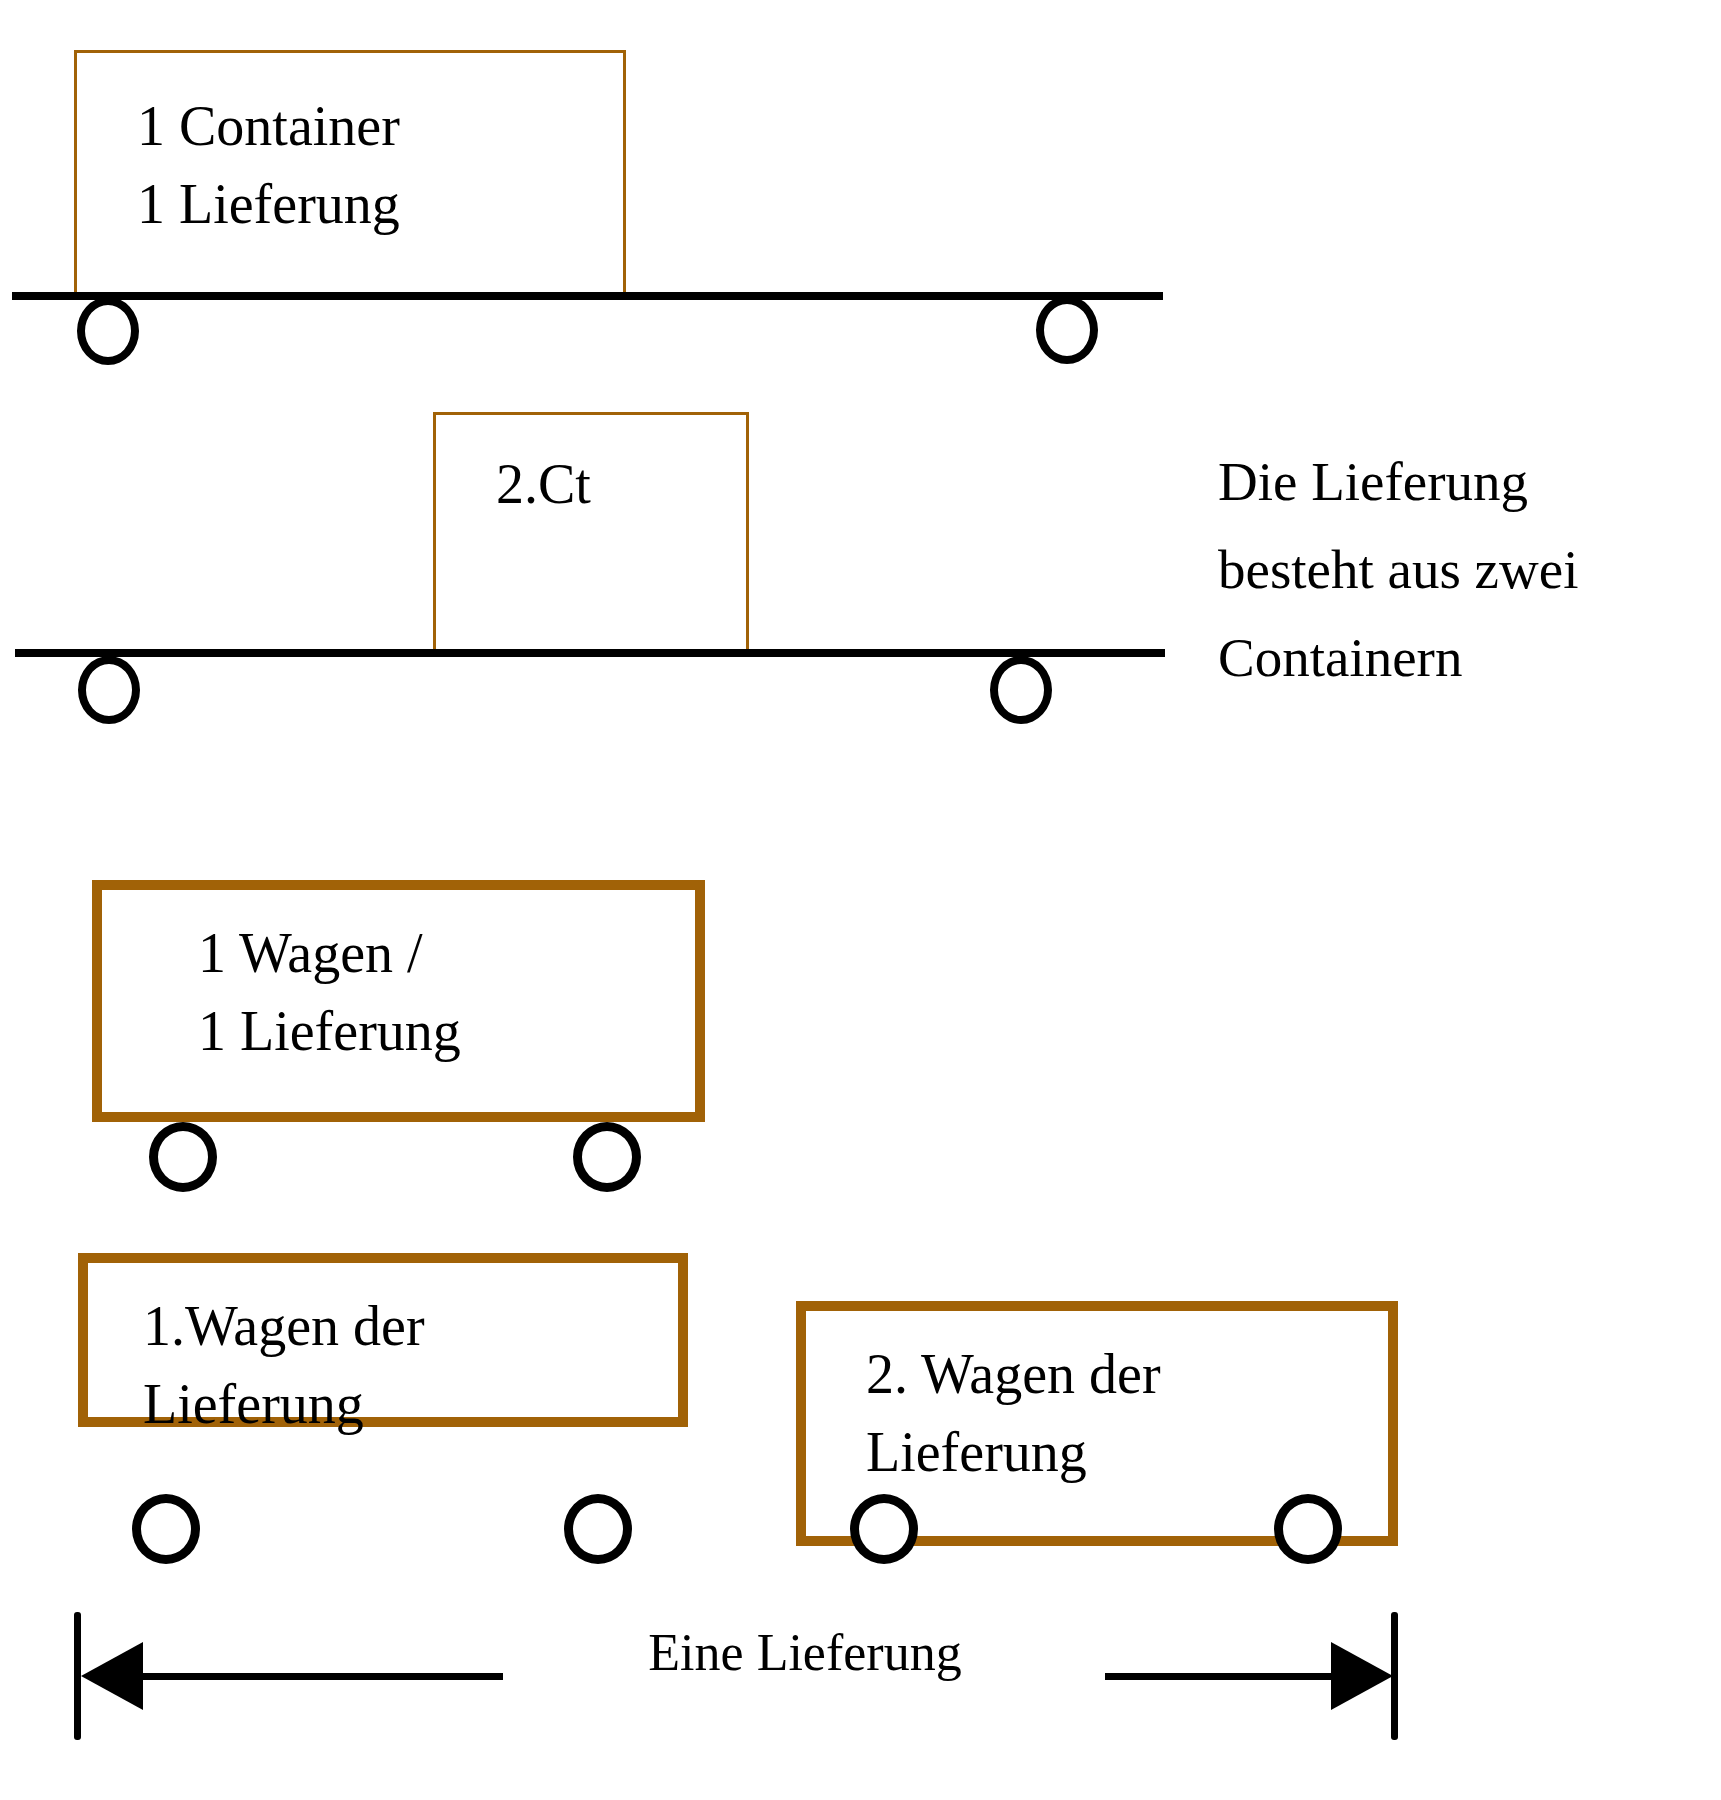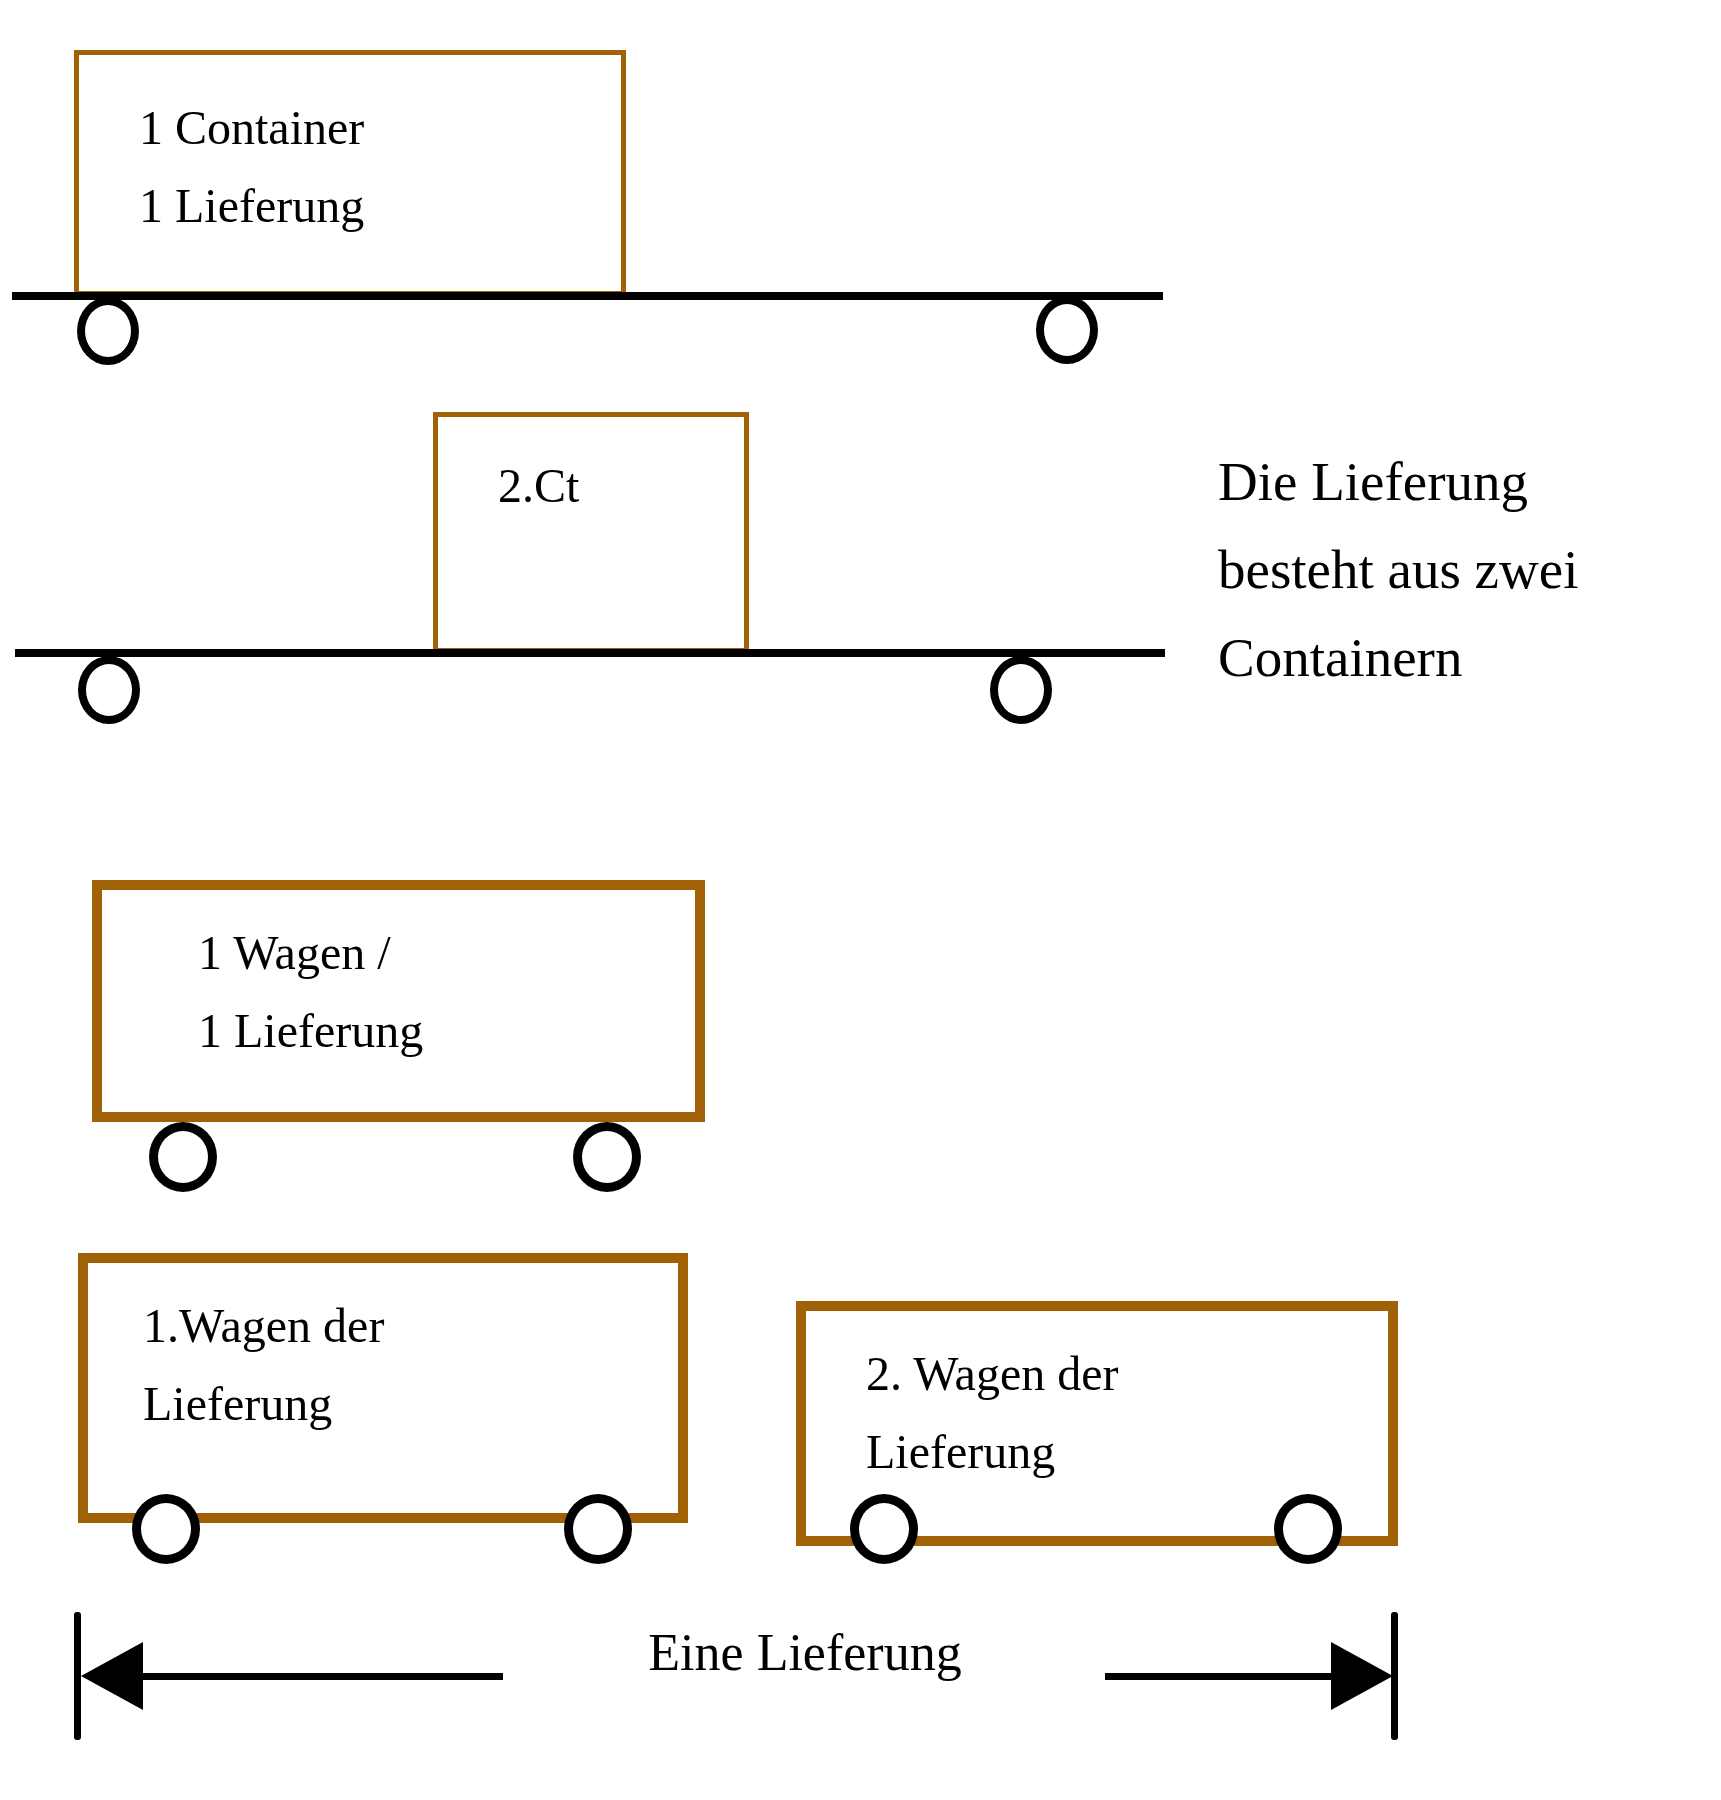--- a/index.html
+++ b/index.html
@@ -15,22 +15,22 @@
     font-family: "Liberation Serif", "DejaVu Serif", serif;
     color: #000000;
     overflow: hidden;
   }
 
   
   .box {
     position: absolute;
     box-sizing: border-box;
     background: #ffffff;
-    border: 5px solid #a16207;
-    font-size: 48px;
+    border: 3px solid #a16207;
+    font-size: 56px;
     line-height: 78px;
     white-space: nowrap;
   }
   .box.thick { border-width: 10px; }
 
   
   .rail {
     position: absolute;
     height: 8px;
     background: #000000;
@@ -111,21 +111,21 @@
     <div>Containern</div>
   </div>
 
   <div class="box thick" style="left:92px; top:880px; width:613px; height:242px; padding:24px 0 0 96px;">
     <div>1 Wagen /</div>
     <div>1 Lieferung</div>
   </div>
   <div class="wheel wheel-l" style="left:149px; top:1122px;"></div>
   <div class="wheel wheel-l" style="left:573px; top:1122px;"></div>
 
-  <div class="box thick" style="left:78px; top:1253px; width:610px; height:270px; padding:24px 0 0 55px;">
+  <div class="box thick" style="left:78px; top:1253px; width:610px; height:174px; padding:24px 0 0 55px;">
     <div>1.Wagen der</div>
     <div>Lieferung</div>
   </div>
   <div class="wheel wheel-l" style="left:132px; top:1494px;"></div>
   <div class="wheel wheel-l" style="left:564px; top:1494px;"></div>
 
   <div class="box thick" style="left:796px; top:1253px; width:602px; height:245px; padding:24px 0 0 60px;margin-top:48px;">
     <div>2. Wagen der</div>
     <div>Lieferung</div>
   </div>

